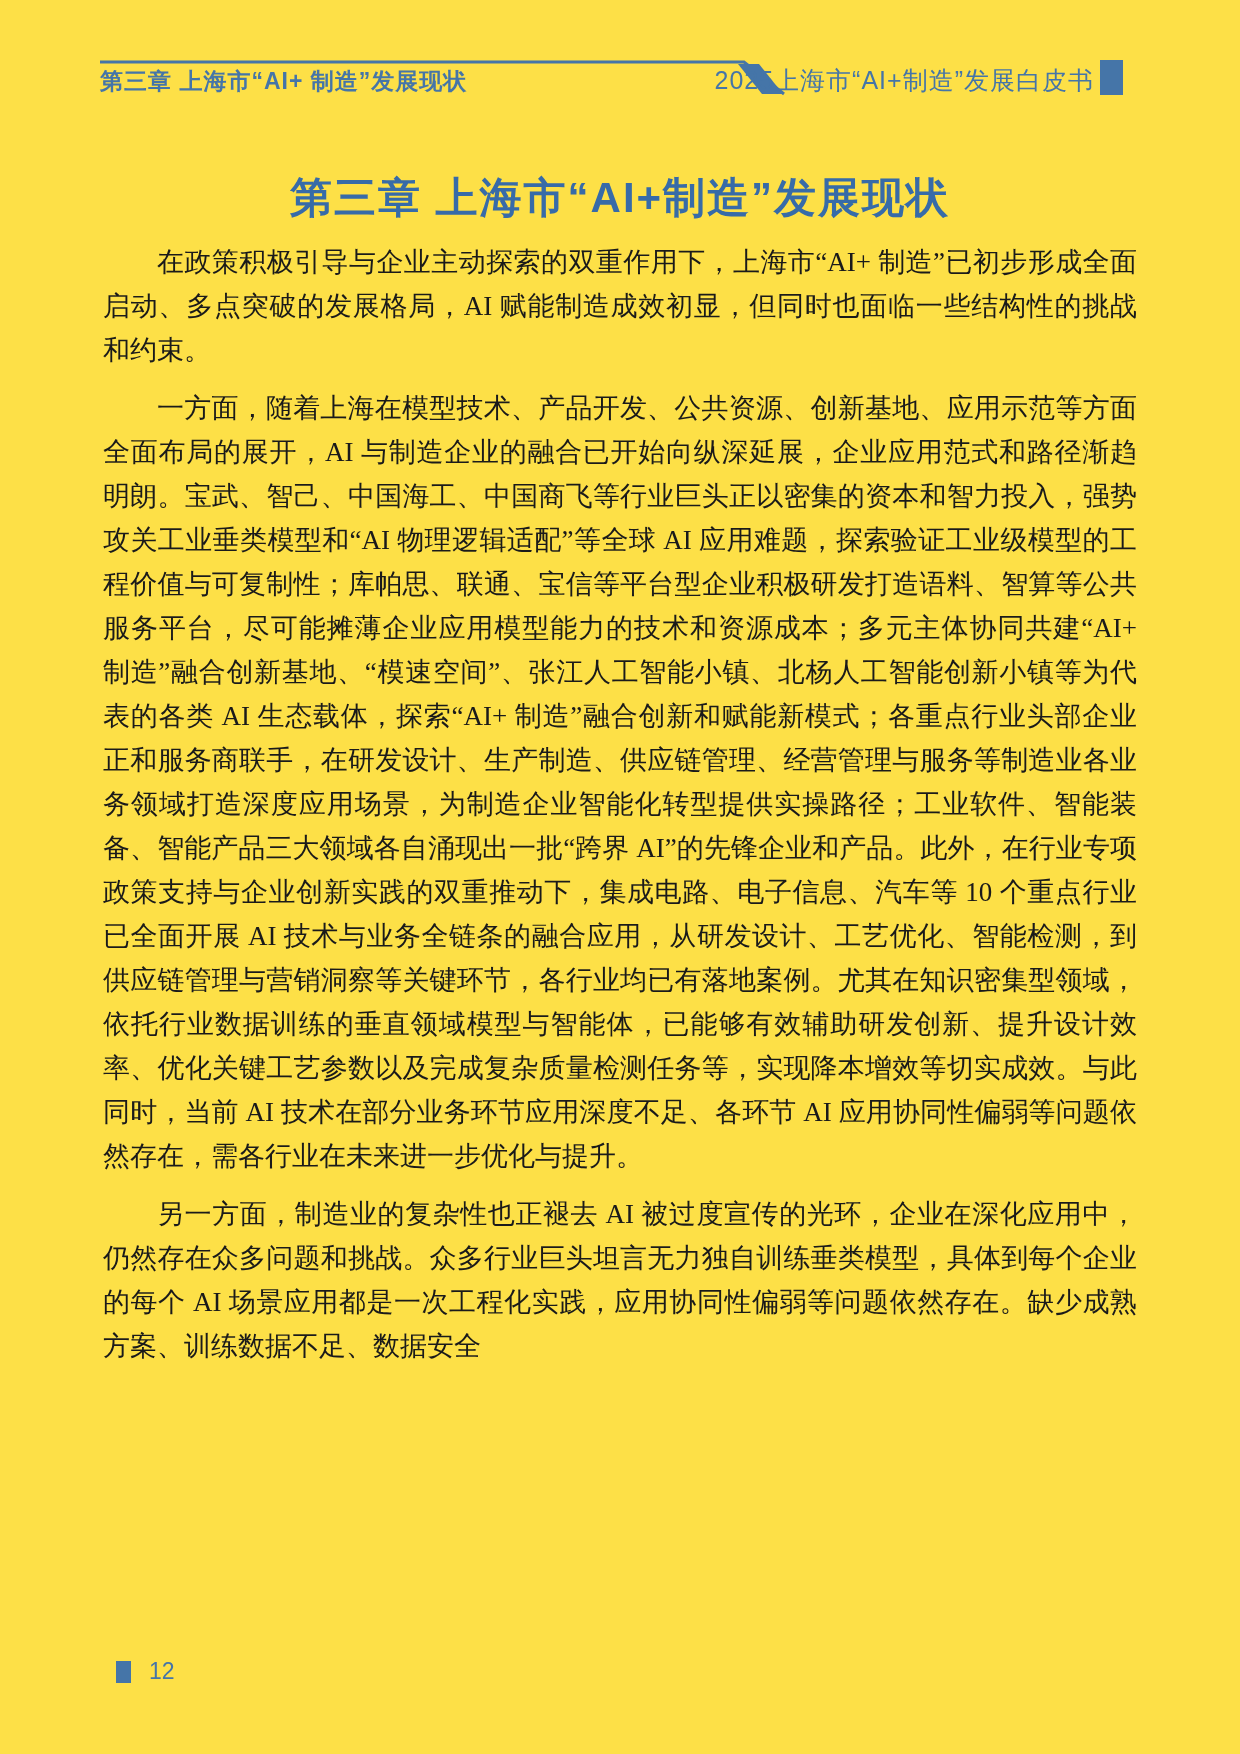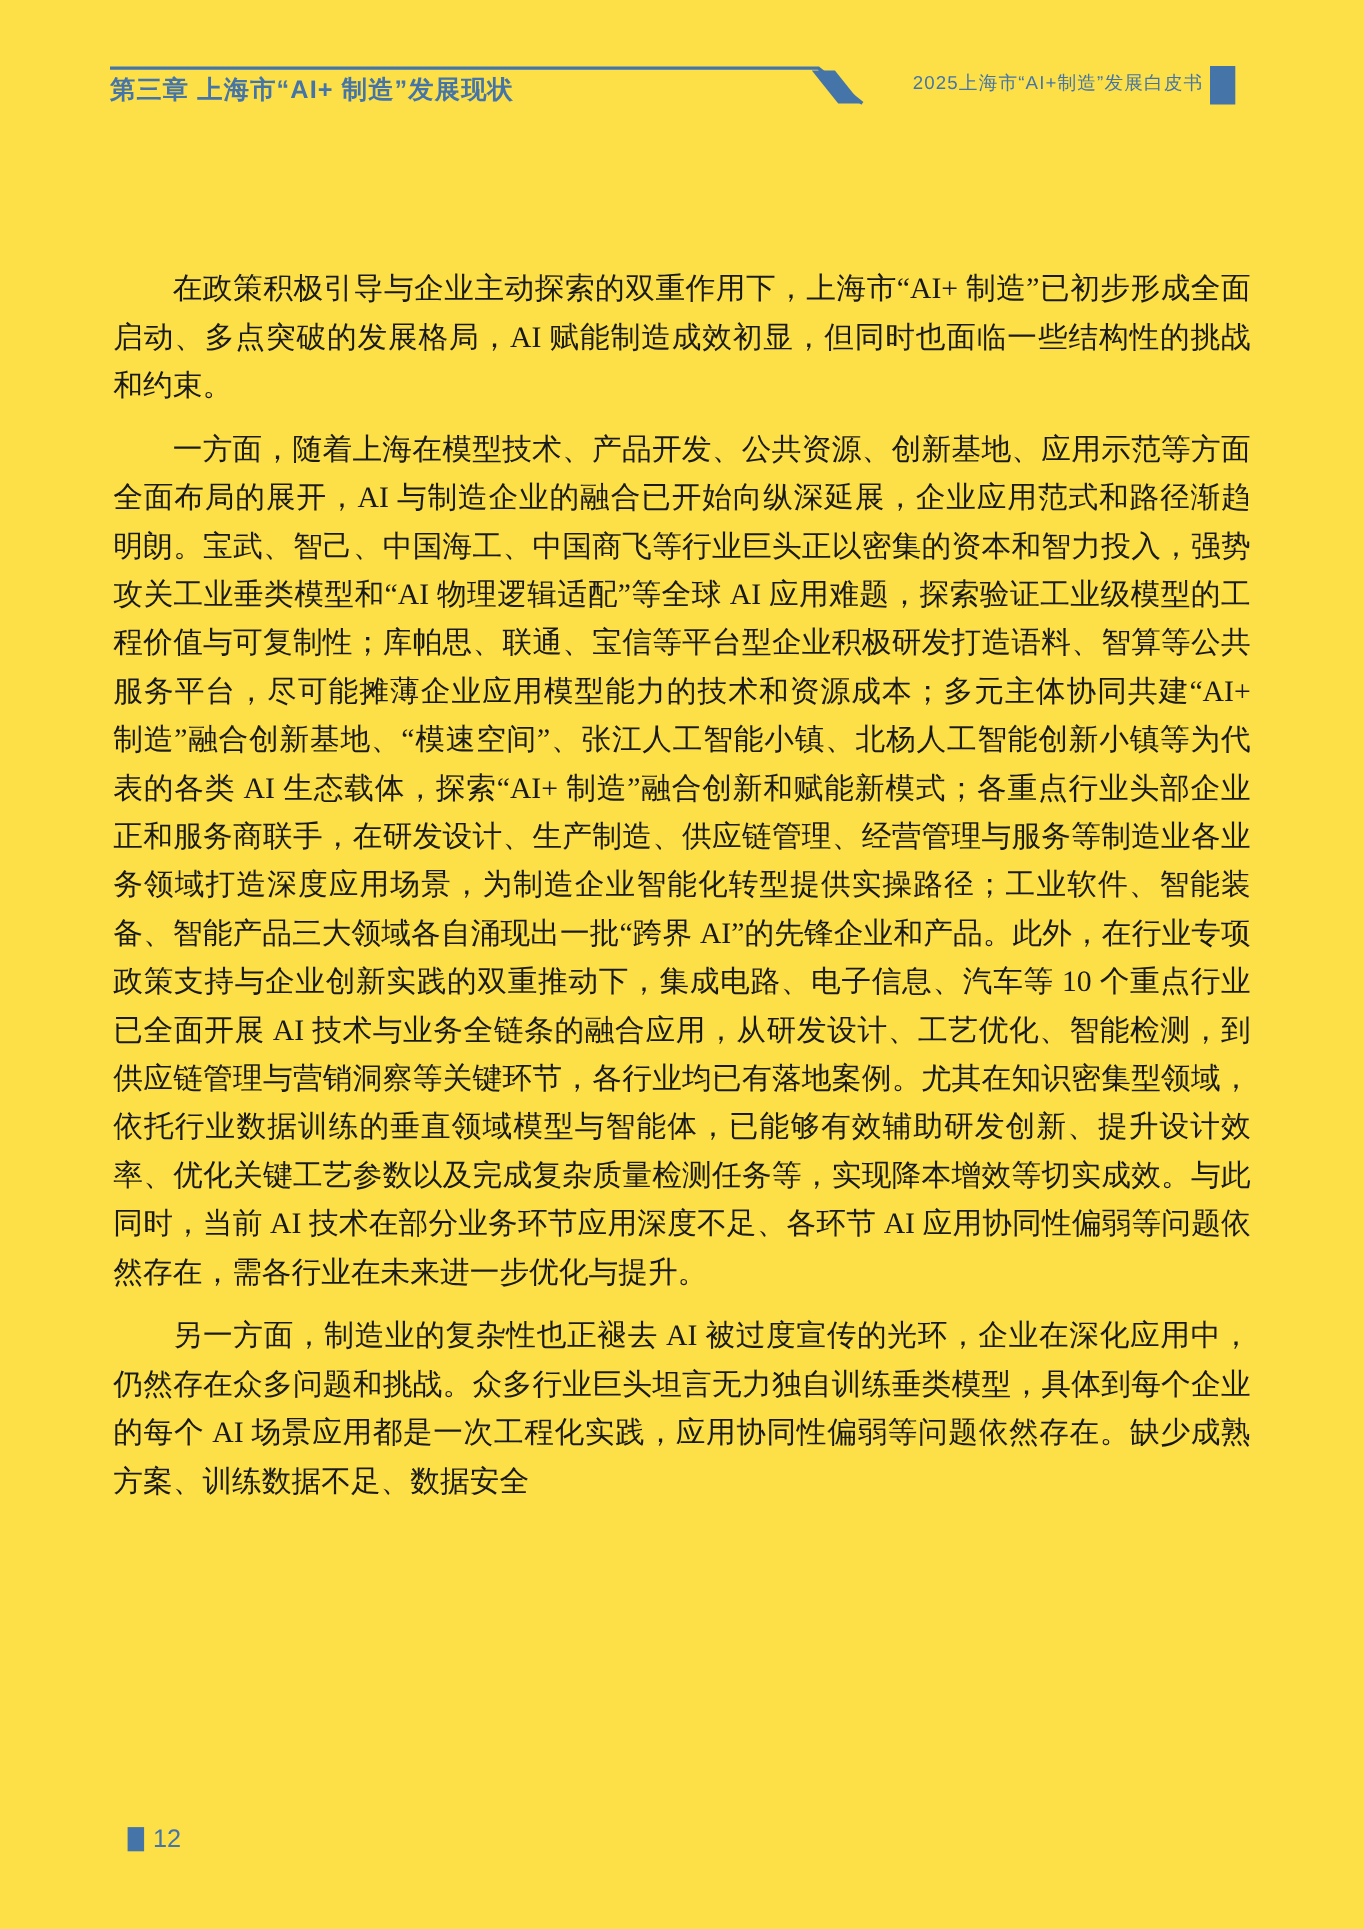--- a/index.html
+++ b/index.html
@@ -15,21 +15,21 @@
   }
   
   .hdr-deco{position:absolute;left:100px;top:38px;width:1040px;height:60px;}
   .hdr-left{
     position:absolute;left:100px;top:66px;
     font-size:23px;font-weight:600;letter-spacing:1px;color:var(--accent);
     white-space:nowrap;
   }
   .hdr-right{
     position:absolute;right:146px;top:64px;
-    font-size:17px;font-weight:500;letter-spacing:1px;color:var(--accent);
+    font-size:25px;font-weight:500;letter-spacing:1px;color:var(--accent);
     white-space:nowrap;
   }
   .hdr-square{
     position:absolute;left:1100px;top:60px;width:23px;height:35px;
     background:var(--accent);
   }
   
   .doc-title{
     position:absolute;left:0;top:142px;width:100%;
     text-align:center;font-size:42px;font-weight:bold;
@@ -39,41 +39,42 @@
   .body-text{
     position:absolute;left:103px;top:240px;width:1034px;
     font-family:"Liberation Serif","DejaVu Serif",serif;
     font-size:27px;line-height:44px;color:var(--body-text);
     text-align:justify;
   }
   .body-text p{margin:0 0 14px 0;text-indent:2em;}
   
   .footer{
     position:absolute;left:116px;top:1658px;
-    display:flex;align-items:center;gap:8px;
+    display:flex;align-items:center;gap:18px;
   }
   .footer-square{width:15px;height:22px;background:var(--accent);}
   .footer-num{font-size:23px;color:var(--accent);}
 </style>
 </head>
 <body>
 
 <div class="page">
 
   <svg class="hdr-deco" viewBox="0 0 1040 60" aria-hidden="true">
     <path d="M0 24 H644 L684 56" fill="none" stroke="#4575A8" stroke-width="3"></path>
     <polygon points="638,26 659,26 683,56 662,56" fill="#4575A8"></polygon>
   </svg>
 
   <div class="hdr-left">第三章 上海市“AI+ 制造”发展现状</div>
 
   <div class="hdr-right">2025上海市“AI+制造”发展白皮书</div>
 
   <div class="hdr-square"></div>
 
+  <h1 class="doc-title">第三章 上海市“AI+制造”发展现状</h1>
 
   <div class="body-text">
     <p>在政策积极引导与企业主动探索的双重作用下，上海市“AI+ 制造”已初步形成全面启动、多点突破的发展格局，AI 赋能制造成效初显，但同时也面临一些结构性的挑战和约束。</p>
     <p>一方面，随着上海在模型技术、产品开发、公共资源、创新基地、应用示范等方面全面布局的展开，AI 与制造企业的融合已开始向纵深延展，企业应用范式和路径渐趋明朗。宝武、智己、中国海工、中国商飞等行业巨头正以密集的资本和智力投入，强势攻关工业垂类模型和“AI 物理逻辑适配”等全球 AI 应用难题，探索验证工业级模型的工程价值与可复制性；库帕思、联通、宝信等平台型企业积极研发打造语料、智算等公共服务平台，尽可能摊薄企业应用模型能力的技术和资源成本；多元主体协同共建“AI+ 制造”融合创新基地、“模速空间”、张江人工智能小镇、北杨人工智能创新小镇等为代表的各类 AI 生态载体，探索“AI+ 制造”融合创新和赋能新模式；各重点行业头部企业正和服务商联手，在研发设计、生产制造、供应链管理、经营管理与服务等制造业各业务领域打造深度应用场景，为制造企业智能化转型提供实操路径；工业软件、智能装备、智能产品三大领域各自涌现出一批“跨界 AI”的先锋企业和产品。此外，在行业专项政策支持与企业创新实践的双重推动下，集成电路、电子信息、汽车等 10 个重点行业已全面开展 AI 技术与业务全链条的融合应用，从研发设计、工艺优化、智能检测，到供应链管理与营销洞察等关键环节，各行业均已有落地案例。尤其在知识密集型领域，依托行业数据训练的垂直领域模型与智能体，已能够有效辅助研发创新、提升设计效率、优化关键工艺参数以及完成复杂质量检测任务等，实现降本增效等切实成效。与此同时，当前 AI 技术在部分业务环节应用深度不足、各环节 AI 应用协同性偏弱等问题依然存在，需各行业在未来进一步优化与提升。</p>
     <p>另一方面，制造业的复杂性也正褪去 AI 被过度宣传的光环，企业在深化应用中，仍然存在众多问题和挑战。众多行业巨头坦言无力独自训练垂类模型，具体到每个企业的每个 AI 场景应用都是一次工程化实践，应用协同性偏弱等问题依然存在。缺少成熟方案、训练数据不足、数据安全</p>
   </div>
 
   <div class="footer">
     <span class="footer-square"></span>
     <span class="footer-num">12</span>

